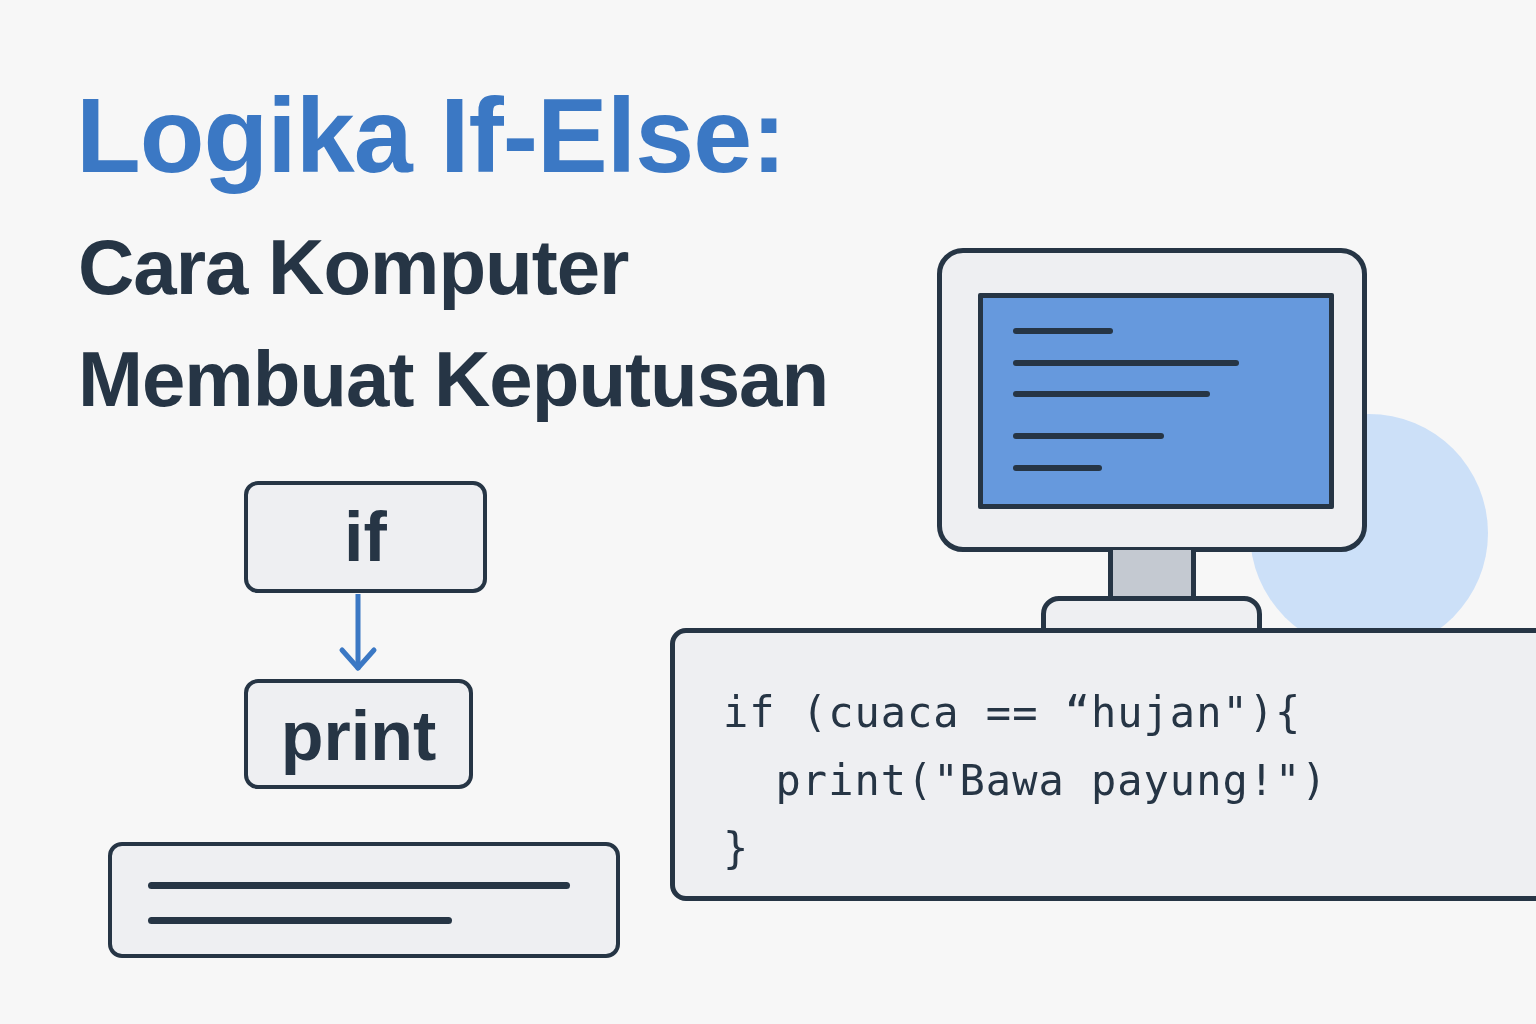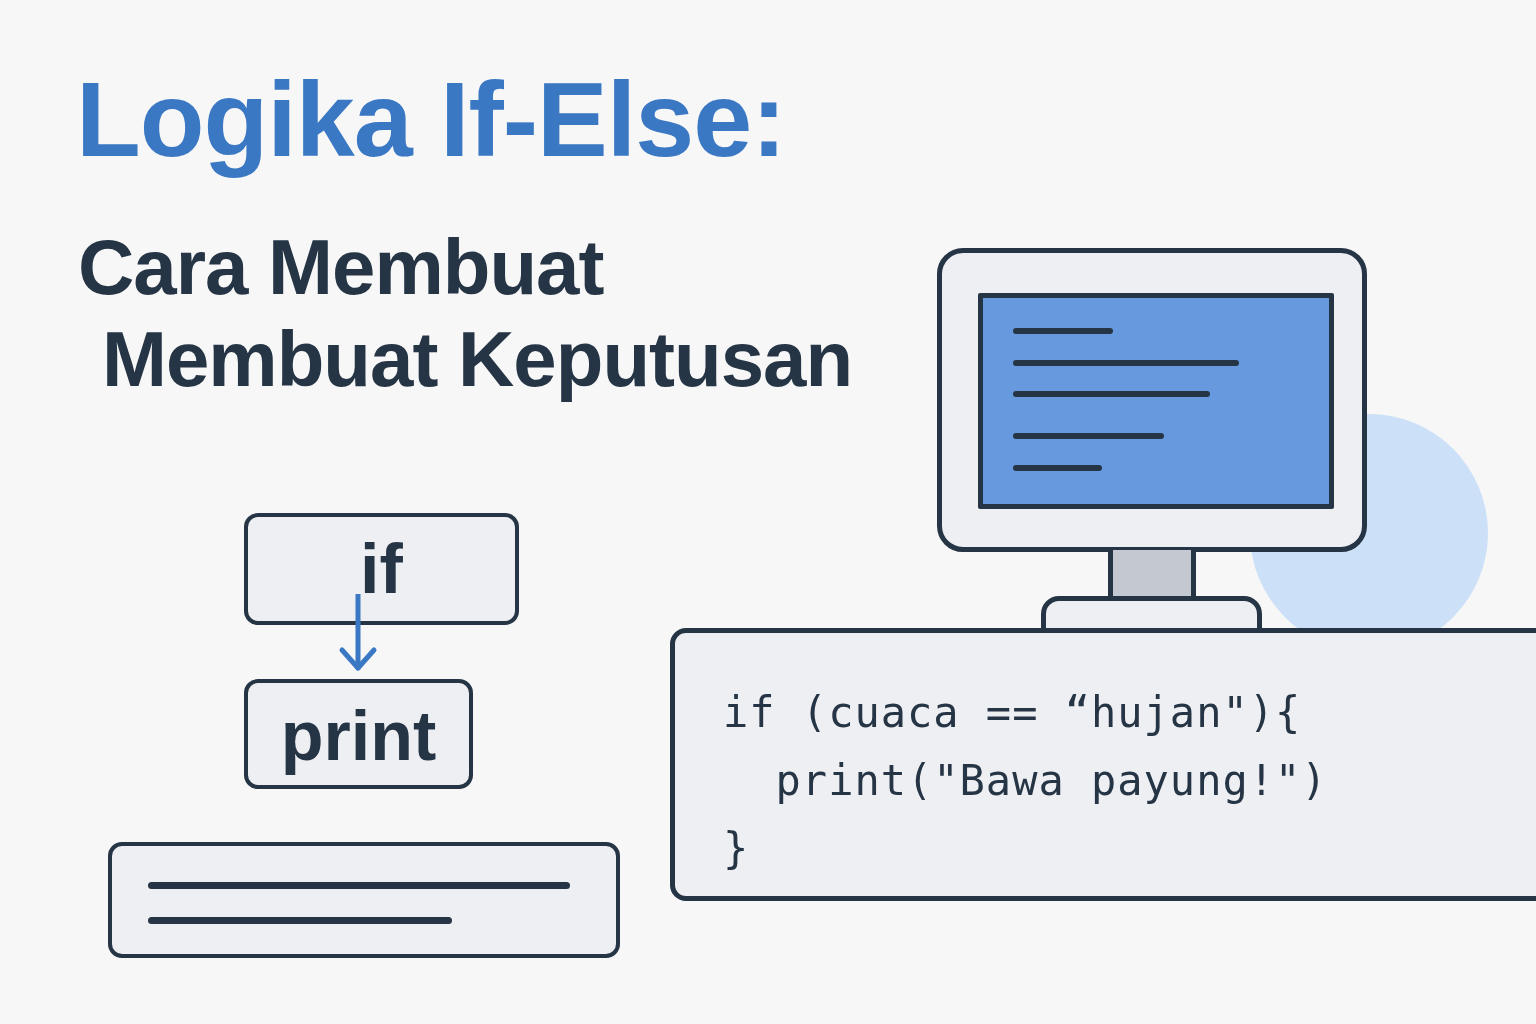--- a/index.html
+++ b/index.html
@@ -1,37 +1,37 @@
 <!DOCTYPE html>
 <html><head>
   <meta charset="utf-8">
   <style>
     * { margin: 0; padding: 0; box-sizing: border-box; }
     html, body { width: 1536px; height: 1024px; overflow: hidden; }
     body { background: #f7f7f7; position: relative; font-family: "Liberation Sans", sans-serif; }
 
     .title {
-      position: absolute; left: 76px; top: 66px;
+      position: absolute; left: 76px; top: 82px;
       font-family: "Liberation Sans", sans-serif; font-weight: 700;
       font-size: 106px; color: #3b78c4; letter-spacing: -1px; line-height: 1;
     }
     .subtitle {
       position: absolute; left: 78px; font-weight: 700; font-size: 78px;
       color: #263545; letter-spacing: -1px; line-height: 1;
       font-family: "Liberation Sans", sans-serif;
     }
     .subtitle.l1 { top: 228px; }
-    .subtitle.l2 { top: 320px; margin-left: 24px; }
+    .subtitle.l2 { top: 340px; }
 
     .box {
       position: absolute; background: #eeeff2; border: 4px solid #263545;
       border-radius: 14px; display: flex; align-items: center; justify-content: center;
       font-family: "Liberation Sans", sans-serif; font-weight: 700; color: #263545;
     }
-    .if-box { left: 244px; top: 481px; width: 275px; height: 112px; font-size: 70px; margin-top: 32px; }
+    .if-box { left: 244px; top: 481px; width: 243px; height: 112px; font-size: 70px; }
     .else-box { left: 244px; top: 679px; width: 229px; height: 110px; font-size: 70px; padding-top: 4px;}
     .arrow { position: absolute; left: 336px; top: 594px; }
 
     .text-card { left: 108px; top: 842px; width: 512px; height: 116px; display: block; }
     .line { position: absolute; height: 7px; background: #263545; border-radius: 4px; }
 
     .bg-circle {
       position: absolute; left: 1250px; top: 414px; width: 238px; height: 238px;
       border-radius: 50%; background: #cce0f8;
     }
@@ -60,21 +60,21 @@
     }
     .code-line {
       font-family: "DejaVu Sans Mono", monospace; font-size: 42px; color: #263545;
       line-height: 68px; white-space: pre; letter-spacing: 1px;
     }
   </style>
 </head>
 <body>
 
 <div class="title">Logika If-Else:</div>
-<div class="subtitle l1">Cara Membuat</div>
+<div class="subtitle l1">Cara Komputer</div>
 <div class="subtitle l2">Membuat Keputusan</div>
 
 <div class="box if-box">
   <span>if</span>
 </div>
 
 <svg class="arrow" width="44" height="82" viewBox="0 0 44 82">
   <line x1="22" y1="0" x2="22" y2="74" stroke="#3b78c4" stroke-width="5" stroke-linecap="round"></line>
   <polyline points="6,56 22,74 38,56" fill="none" stroke="#3b78c4" stroke-width="5" stroke-linecap="round" stroke-linejoin="round"></polyline>
 </svg>

